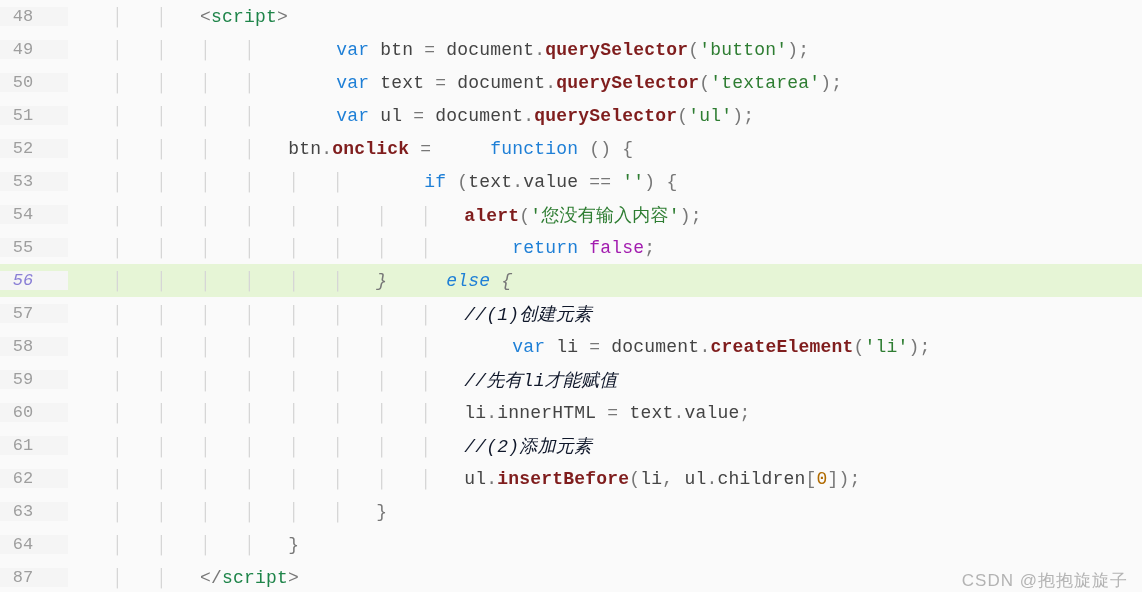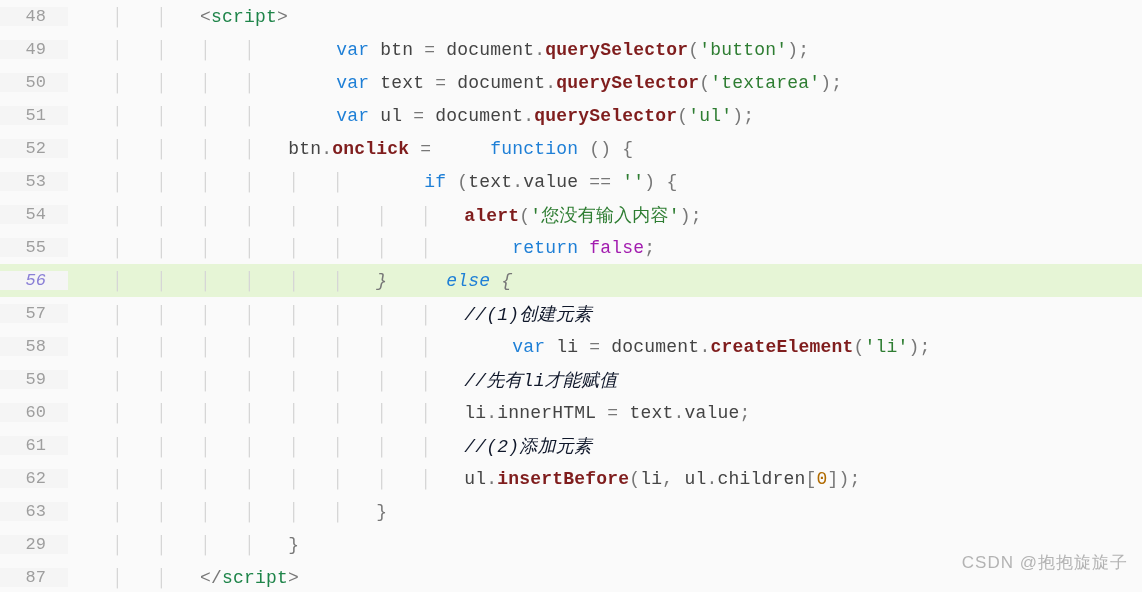--- a/index.html
+++ b/index.html
@@ -15,21 +15,21 @@
   .editor { display: flex; flex-direction: column; }
   .line {
     display: flex;
     height: 33px;
     align-items: center;
     white-space: pre;
   }
   .line.hl { background: #e6f5d6; font-style: italic; }
   .gutter {
     width: 68px;
-    text-align: right;
+    text-align: center;
     padding-right: 22px;
     color: #9e9e9e;
     background: #f5f5f5;
     font-size: 17px;
     user-select: none;
   }
   .line.hl .gutter { color: #8a7fd6; }
   .code {
     flex: 1;
     padding-left: 0;
@@ -48,21 +48,21 @@
   .punc  { color: #777; }
   .op    { color: #777; }
   .cmt   { color: #0f172a; font-style: italic; margin-top: 32px; }
   .bool  { color: #a21caf; }
 
   .guide { color: #d6d6d6; }
 
   .watermark {
     position: absolute;
     right: 14px;
-    bottom: 18px;
+    bottom: 0;
     color: rgba(120,120,120,0.55);
     font-size: 17px;
     font-family: sans-serif;
     letter-spacing: 1px;
   }
 </style>
 </head>
 <body>
 
 <div class="editor">
@@ -75,16 +75,16 @@
     <div class="line"><div class="gutter">54</div><div class="code">&nbsp;&nbsp;&nbsp;&nbsp;<span class="guide">│</span>&nbsp;&nbsp;&nbsp;<span class="guide">│</span>&nbsp;&nbsp;&nbsp;<span class="guide">│</span>&nbsp;&nbsp;&nbsp;<span class="guide">│</span>&nbsp;&nbsp;&nbsp;<span class="guide">│</span>&nbsp;&nbsp;&nbsp;<span class="guide">│</span>&nbsp;&nbsp;&nbsp;<span class="guide">│</span>&nbsp;&nbsp;&nbsp;<span class="guide">│</span>&nbsp;&nbsp;&nbsp;<span class="fn">alert</span><span class="punc">(</span><span class="str">'您没有输入内容'</span><span class="punc">)</span><span class="punc">;</span></div></div>
     <div class="line"><div class="gutter">55</div><div class="code">&nbsp;&nbsp;&nbsp;&nbsp;<span class="guide">│</span>&nbsp;&nbsp;&nbsp;<span class="guide">│</span>&nbsp;&nbsp;&nbsp;<span class="guide">│</span>&nbsp;&nbsp;&nbsp;<span class="guide">│</span>&nbsp;&nbsp;&nbsp;<span class="guide">│</span>&nbsp;&nbsp;&nbsp;<span class="guide">│</span>&nbsp;&nbsp;&nbsp;<span class="guide">│</span>&nbsp;&nbsp;&nbsp;<span class="guide">│</span>&nbsp;&nbsp;&nbsp;<span class="kw">return</span> <span class="bool">false</span><span class="punc">;</span></div></div>
     <div class="line hl"><div class="gutter">56</div><div class="code">&nbsp;&nbsp;&nbsp;&nbsp;<span class="guide">│</span>&nbsp;&nbsp;&nbsp;<span class="guide">│</span>&nbsp;&nbsp;&nbsp;<span class="guide">│</span>&nbsp;&nbsp;&nbsp;<span class="guide">│</span>&nbsp;&nbsp;&nbsp;<span class="guide">│</span>&nbsp;&nbsp;&nbsp;<span class="guide">│</span>&nbsp;&nbsp;&nbsp;<span class="punc">}</span> <span class="kw">else</span> <span class="punc">{</span></div></div>
     <div class="line"><div class="gutter">57</div><div class="code">&nbsp;&nbsp;&nbsp;&nbsp;<span class="guide">│</span>&nbsp;&nbsp;&nbsp;<span class="guide">│</span>&nbsp;&nbsp;&nbsp;<span class="guide">│</span>&nbsp;&nbsp;&nbsp;<span class="guide">│</span>&nbsp;&nbsp;&nbsp;<span class="guide">│</span>&nbsp;&nbsp;&nbsp;<span class="guide">│</span>&nbsp;&nbsp;&nbsp;<span class="guide">│</span>&nbsp;&nbsp;&nbsp;<span class="guide">│</span>&nbsp;&nbsp;&nbsp;<span class="cmt">//(1)创建元素</span></div></div>
     <div class="line"><div class="gutter">58</div><div class="code">&nbsp;&nbsp;&nbsp;&nbsp;<span class="guide">│</span>&nbsp;&nbsp;&nbsp;<span class="guide">│</span>&nbsp;&nbsp;&nbsp;<span class="guide">│</span>&nbsp;&nbsp;&nbsp;<span class="guide">│</span>&nbsp;&nbsp;&nbsp;<span class="guide">│</span>&nbsp;&nbsp;&nbsp;<span class="guide">│</span>&nbsp;&nbsp;&nbsp;<span class="guide">│</span>&nbsp;&nbsp;&nbsp;<span class="guide">│</span>&nbsp;&nbsp;&nbsp;<span class="kw">var</span> <span class="id">li</span> <span class="op">=</span> <span class="obj">document</span><span class="punc">.</span><span class="fn">createElement</span><span class="punc">(</span><span class="str">'li'</span><span class="punc">)</span><span class="punc">;</span></div></div>
     <div class="line"><div class="gutter">59</div><div class="code">&nbsp;&nbsp;&nbsp;&nbsp;<span class="guide">│</span>&nbsp;&nbsp;&nbsp;<span class="guide">│</span>&nbsp;&nbsp;&nbsp;<span class="guide">│</span>&nbsp;&nbsp;&nbsp;<span class="guide">│</span>&nbsp;&nbsp;&nbsp;<span class="guide">│</span>&nbsp;&nbsp;&nbsp;<span class="guide">│</span>&nbsp;&nbsp;&nbsp;<span class="guide">│</span>&nbsp;&nbsp;&nbsp;<span class="guide">│</span>&nbsp;&nbsp;&nbsp;<span class="cmt">//先有li才能赋值</span></div></div>
     <div class="line"><div class="gutter">60</div><div class="code">&nbsp;&nbsp;&nbsp;&nbsp;<span class="guide">│</span>&nbsp;&nbsp;&nbsp;<span class="guide">│</span>&nbsp;&nbsp;&nbsp;<span class="guide">│</span>&nbsp;&nbsp;&nbsp;<span class="guide">│</span>&nbsp;&nbsp;&nbsp;<span class="guide">│</span>&nbsp;&nbsp;&nbsp;<span class="guide">│</span>&nbsp;&nbsp;&nbsp;<span class="guide">│</span>&nbsp;&nbsp;&nbsp;<span class="guide">│</span>&nbsp;&nbsp;&nbsp;<span class="id">li</span><span class="punc">.</span><span class="prop">innerHTML</span> <span class="op">=</span> <span class="id">text</span><span class="punc">.</span><span class="prop">value</span><span class="punc">;</span></div></div>
     <div class="line"><div class="gutter">61</div><div class="code">&nbsp;&nbsp;&nbsp;&nbsp;<span class="guide">│</span>&nbsp;&nbsp;&nbsp;<span class="guide">│</span>&nbsp;&nbsp;&nbsp;<span class="guide">│</span>&nbsp;&nbsp;&nbsp;<span class="guide">│</span>&nbsp;&nbsp;&nbsp;<span class="guide">│</span>&nbsp;&nbsp;&nbsp;<span class="guide">│</span>&nbsp;&nbsp;&nbsp;<span class="guide">│</span>&nbsp;&nbsp;&nbsp;<span class="guide">│</span>&nbsp;&nbsp;&nbsp;<span class="cmt">//(2)添加元素</span></div></div>
     <div class="line"><div class="gutter">62</div><div class="code">&nbsp;&nbsp;&nbsp;&nbsp;<span class="guide">│</span>&nbsp;&nbsp;&nbsp;<span class="guide">│</span>&nbsp;&nbsp;&nbsp;<span class="guide">│</span>&nbsp;&nbsp;&nbsp;<span class="guide">│</span>&nbsp;&nbsp;&nbsp;<span class="guide">│</span>&nbsp;&nbsp;&nbsp;<span class="guide">│</span>&nbsp;&nbsp;&nbsp;<span class="guide">│</span>&nbsp;&nbsp;&nbsp;<span class="guide">│</span>&nbsp;&nbsp;&nbsp;<span class="id">ul</span><span class="punc">.</span><span class="fn">insertBefore</span><span class="punc">(</span><span class="id">li</span><span class="punc">,</span> <span class="id">ul</span><span class="punc">.</span><span class="prop">children</span><span class="punc">[</span><span class="num">0</span><span class="punc">]</span><span class="punc">)</span><span class="punc">;</span></div></div>
     <div class="line"><div class="gutter">63</div><div class="code">&nbsp;&nbsp;&nbsp;&nbsp;<span class="guide">│</span>&nbsp;&nbsp;&nbsp;<span class="guide">│</span>&nbsp;&nbsp;&nbsp;<span class="guide">│</span>&nbsp;&nbsp;&nbsp;<span class="guide">│</span>&nbsp;&nbsp;&nbsp;<span class="guide">│</span>&nbsp;&nbsp;&nbsp;<span class="guide">│</span>&nbsp;&nbsp;&nbsp;<span class="punc">}</span></div></div>
-    <div class="line"><div class="gutter">29</div><div class="code">&nbsp;&nbsp;&nbsp;&nbsp;<span class="guide">│</span>&nbsp;&nbsp;&nbsp;<span class="guide">│</span>&nbsp;&nbsp;&nbsp;<span class="guide">│</span>&nbsp;&nbsp;&nbsp;<span class="guide">│</span>&nbsp;&nbsp;&nbsp;<span class="punc">}</span></div></div>
+    <div class="line"><div class="gutter">64</div><div class="code">&nbsp;&nbsp;&nbsp;&nbsp;<span class="guide">│</span>&nbsp;&nbsp;&nbsp;<span class="guide">│</span>&nbsp;&nbsp;&nbsp;<span class="guide">│</span>&nbsp;&nbsp;&nbsp;<span class="guide">│</span>&nbsp;&nbsp;&nbsp;<span class="punc">}</span></div></div>
     <div class="line"><div class="gutter">87</div><div class="code">&nbsp;&nbsp;&nbsp;&nbsp;<span class="guide">│</span>&nbsp;&nbsp;&nbsp;<span class="guide">│</span>&nbsp;&nbsp;&nbsp;<span class="punc">&lt;/</span><span class="tag">script</span><span class="punc">&gt;</span></div></div>
   </div>
 <div class="watermark">CSDN @抱抱旋旋子</div>
 
 </body></html>

